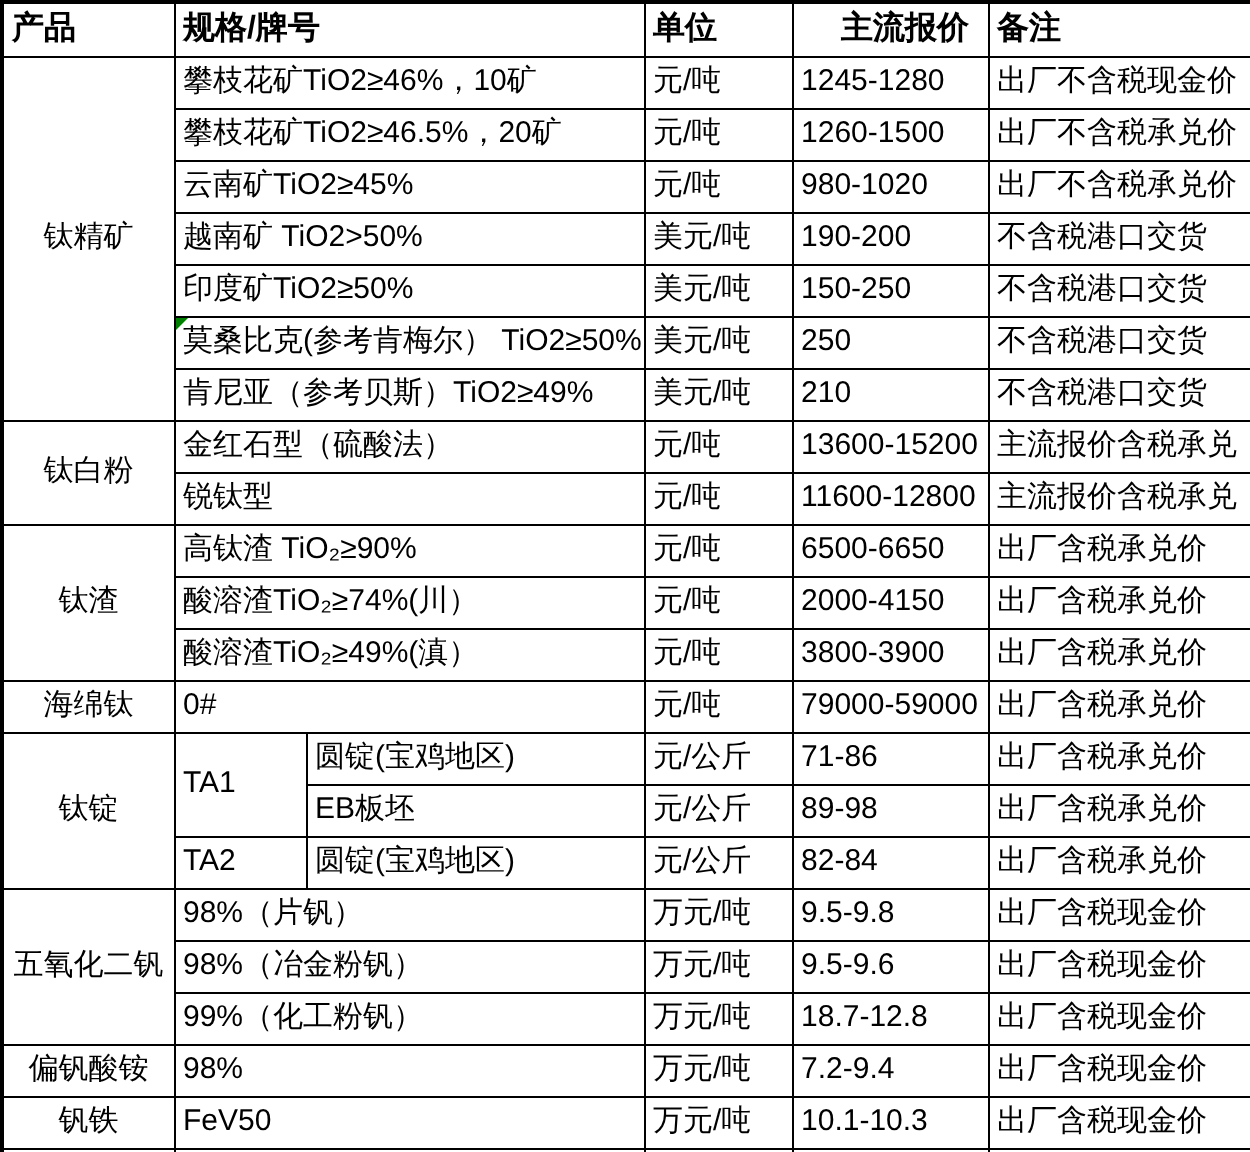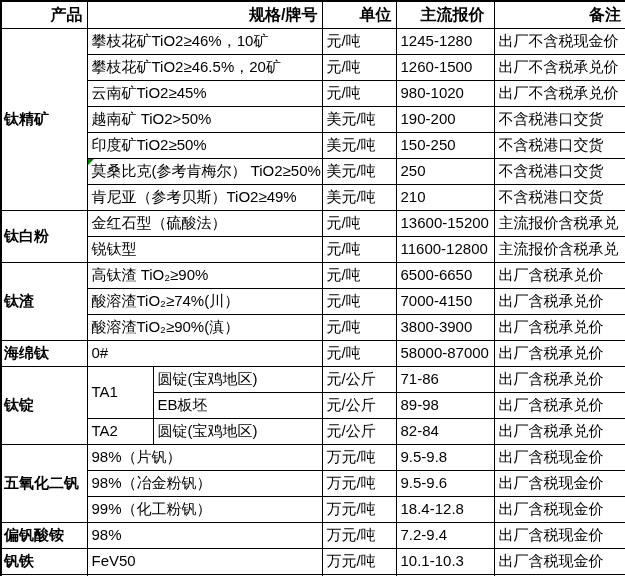--- a/index.html
+++ b/index.html
@@ -28,26 +28,26 @@
     line-height: 1.1;
     vertical-align: middle;
     text-align: left;
     white-space: nowrap;
     overflow: hidden;
   }
   .price-table thead th {
     height: 26px;
     font-weight: bold;
     font-size: 16px;
-    text-align: right;
+    text-align: left;
   }
   .price-table thead th.al { text-align: left; padding-left: 24px; }
   .price-table td.prod {
+    text-align: center;
     padding: 0 2px;
-    font-weight: bold;
   }
   .price-table td.rel { position: relative; text-align: center; }
   .tri {
     position: absolute;
     top: 0;
     left: 0;
     width: 0;
     height: 0;
     border-top: 6px solid #008000;
     border-right: 6px solid transparent;
@@ -140,35 +140,35 @@
     <tr>
       <td class="prod" rowspan="3">钛渣</td>
       <td colspan="2">高钛渣 TiO₂≥90%</td>
       <td>元/吨</td>
       <td>6500-6650</td>
       <td>出厂含税承兑价</td>
     </tr>
     <tr>
       <td colspan="2">酸溶渣TiO₂≥74%(川）</td>
       <td>元/吨</td>
-      <td>7000-4150</td>
-      <td>出厂含税承兑价</td>
-    </tr>
-    <tr>
-      <td colspan="2">酸溶渣TiO₂≥90%(滇）</td>
+      <td>2000-4150</td>
+      <td>出厂含税承兑价</td>
+    </tr>
+    <tr>
+      <td colspan="2">酸溶渣TiO₂≥49%(滇）</td>
       <td>元/吨</td>
       <td>3800-3900</td>
       <td>出厂含税承兑价</td>
     </tr>
 
     <tr>
       <td class="prod">海绵钛</td>
       <td colspan="2">0#</td>
       <td>元/吨</td>
-      <td>58000-87000</td>
+      <td>79000-59000</td>
       <td>出厂含税承兑价</td>
     </tr>
 
     <tr>
       <td class="prod" rowspan="3">钛锭</td>
       <td rowspan="2">TA1</td>
       <td>圆锭(宝鸡地区)</td>
       <td>元/公斤</td>
       <td>71-86</td>
       <td>出厂含税承兑价</td>
@@ -196,21 +196,21 @@
     </tr>
     <tr>
       <td colspan="2">98%（冶金粉钒）</td>
       <td>万元/吨</td>
       <td>9.5-9.6</td>
       <td>出厂含税现金价</td>
     </tr>
     <tr>
       <td colspan="2">99%（化工粉钒）</td>
       <td>万元/吨</td>
-      <td>18.4-12.8</td>
+      <td>18.7-12.8</td>
       <td>出厂含税现金价</td>
     </tr>
 
     <tr>
       <td class="prod">偏钒酸铵</td>
       <td colspan="2">98%</td>
       <td>万元/吨</td>
       <td>7.2-9.4</td>
       <td>出厂含税现金价</td>
     </tr>

